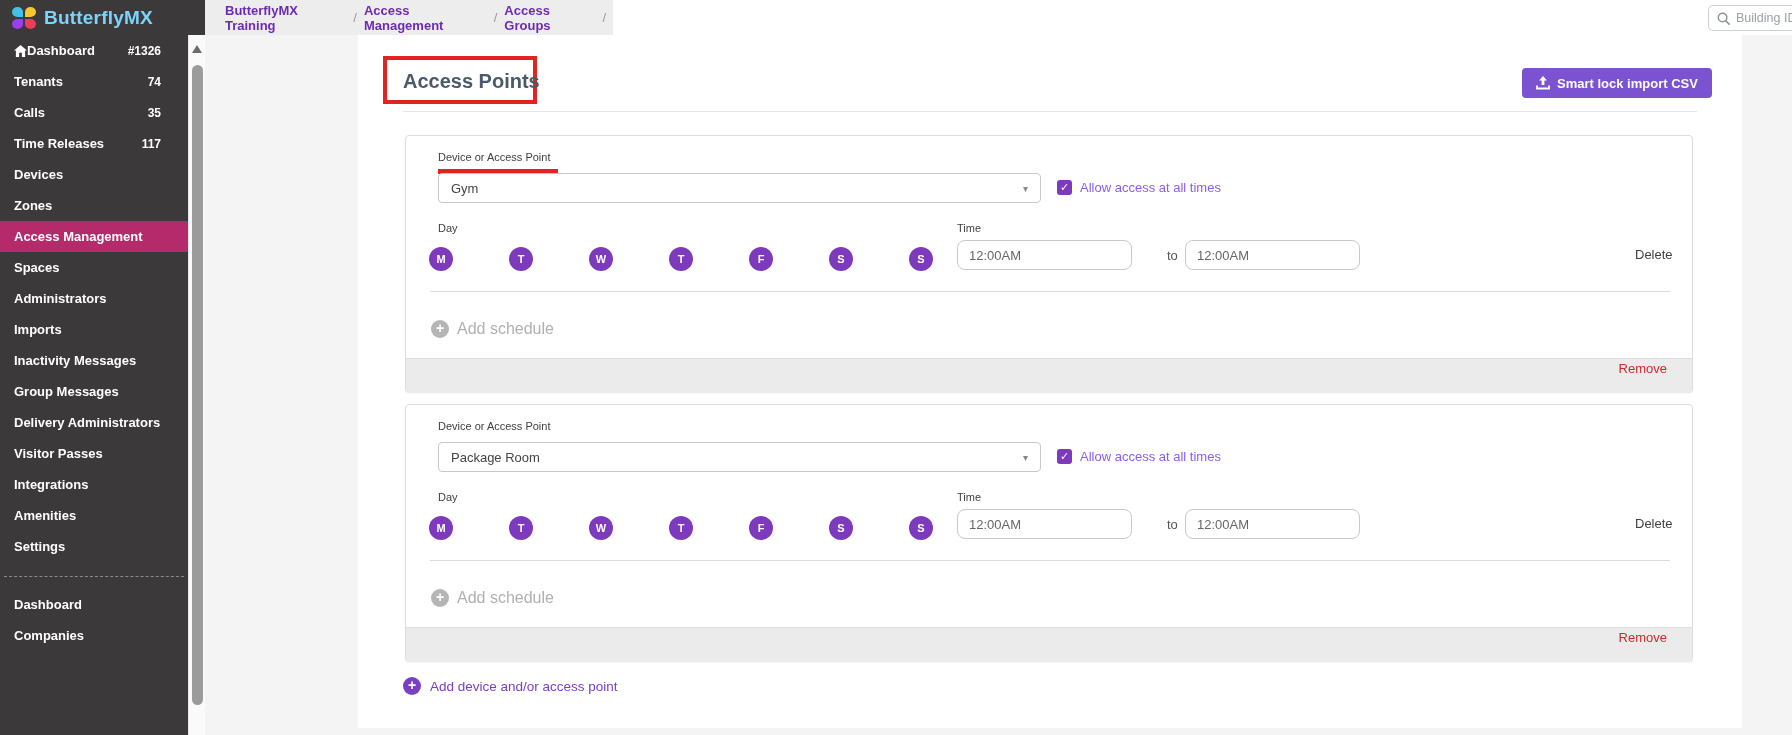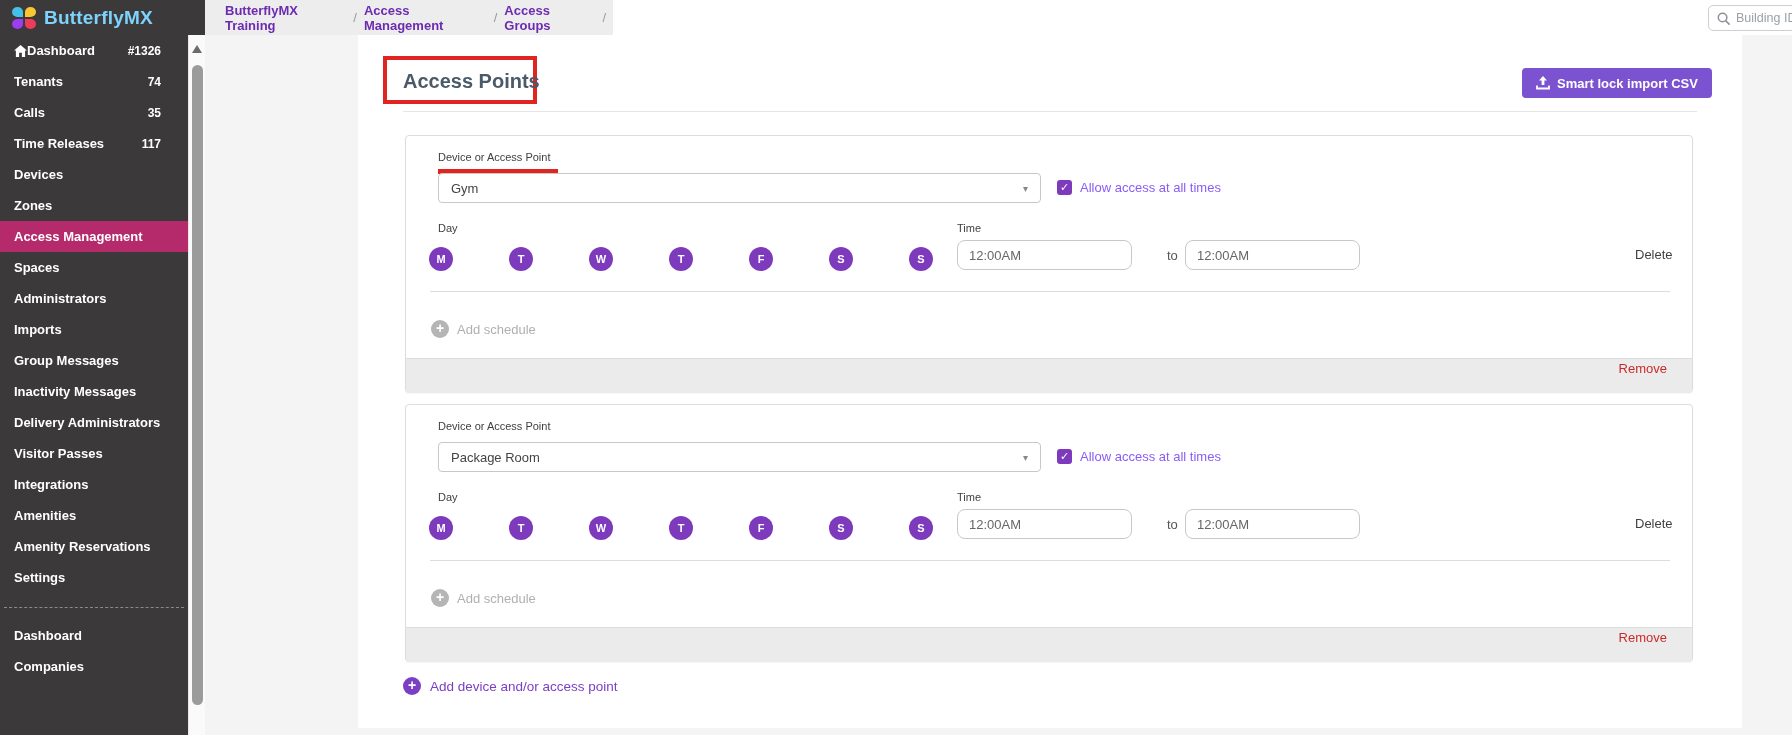--- a/index.html
+++ b/index.html
@@ -51,21 +51,21 @@
   .chk-label { position:absolute; left:674px; top:44px; font-size:13px; color:#8b5cf6; }
   .day-circle { position:absolute; top:111px; width:24px; height:24px; border-radius:50%; background:#7d3abd; color:#fff; font-size:11px; font-weight:bold; display:flex; align-items:center; justify-content:center; cursor:pointer; }
   .time-input { position:absolute; top:104px; width:175px; height:30px; border:1px solid #c8c8c8; border-radius:8px; font-size:13px; color:#666; padding:0 11px; font-family:"Liberation Sans", sans-serif; outline:none; }
   .to-label { position:absolute; left:761px; top:112px; font-size:13px; color:#555; }
   .delete-link { position:absolute; left:1229px; top:111px; font-size:13px; color:#3f3f3f; cursor:pointer; }
   .card-divider { position:absolute; left:24px; top:155px; width:1240px; border-top:1px solid #dcdcdc; }
   .add-schedule { position:absolute; left:25px; top:184px; display:flex; align-items:center; gap:8px; cursor:pointer; }
   .plus-circle { width:18px; height:18px; border-radius:50%; color:#fff; font-size:14px; line-height:17px; text-align:center; font-weight:bold; }
   .plus-gray { background:#b5b5b5; }
   .plus-purple { background:#7b3fc4; }
-  .add-schedule .txt { font-size:13px; color:#b0b0b0; }
+  .add-schedule .txt { font-size:16px; color:#b0b0b0; }
   .card-footer { position:absolute; left:0; top:222px; width:100%; height:35px; background:#ebebeb; border-top:1px solid #dddddd; border-radius:0 0 4px 4px; }
   .remove-link { position:absolute; right:25px; top:2px; font-size:13px; color:#cc2a2a; cursor:pointer; }
 
   #add-device-link { position:absolute; left:45px; top:642px; display:flex; align-items:center; gap:9px; cursor:pointer; }
   #add-device-link .txt { font-size:13.5px; color:#7b3fc4; }
 </style>
 </head>
 <body>
 
 <div id="header">
@@ -148,51 +148,46 @@
         <span>Administrators</span>
       </span>
     </div>
   <div class="side-item">
       <span class="lbl">
         <span>Imports</span>
       </span>
     </div>
   <div class="side-item">
       <span class="lbl">
+        <span>Inactivity Messages</span>
+      </span>
+    </div>
+  <div class="side-item">
+      <span class="lbl">
         <span>Group Messages</span>
       </span>
     </div>
   <div class="side-item">
       <span class="lbl">
-        <span>Inactivity Messages</span>
-      </span>
-    </div>
-  <div class="side-item">
-      <span class="lbl">
         <span>Delivery Administrators</span>
       </span>
     </div>
   <div class="side-item">
       <span class="lbl">
         <span>Visitor Passes</span>
       </span>
     </div>
   <div class="side-item">
       <span class="lbl">
         <span>Integrations</span>
       </span>
     </div>
   <div class="side-item">
       <span class="lbl">
         <span>Amenities</span>
-      </span>
-    </div>
-  <div class="side-item">
-      <span class="lbl">
-        <span>Amenity Reservations</span>
       </span>
     </div>
   <div class="side-item">
       <span class="lbl">
         <span>Settings</span>
       </span>
     </div>
   <div class="side-divider"></div>
   <div class="side-item">
       <span class="lbl">

